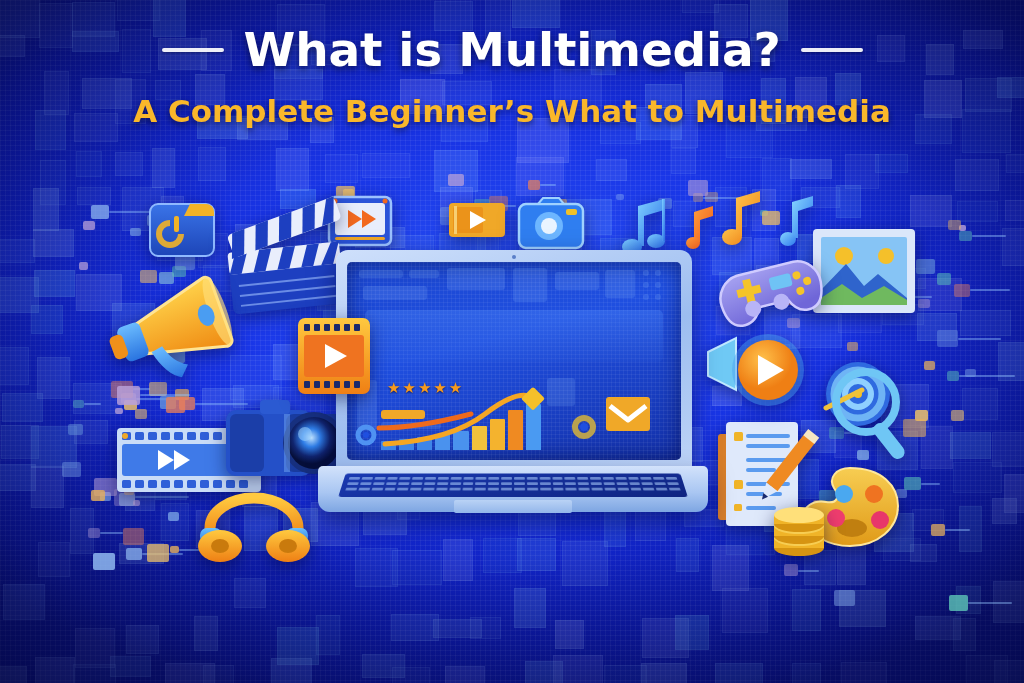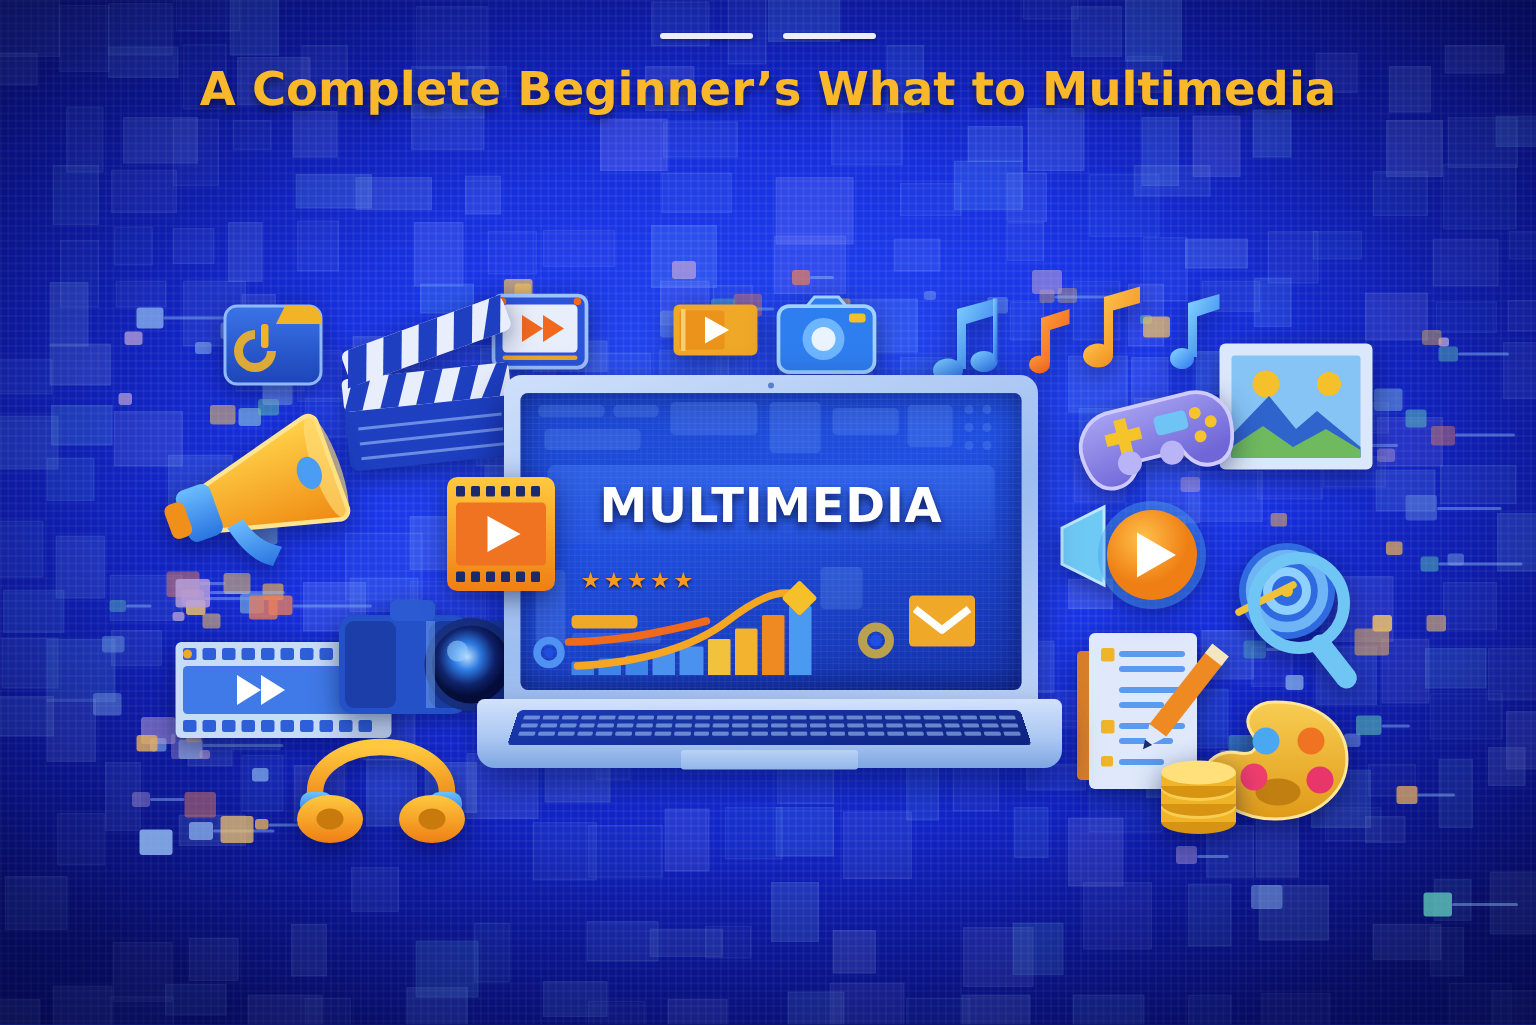--- a/index.html
+++ b/index.html
@@ -550,20 +550,21 @@
       <div class="wire" style="left: 489.717px; top: 204.7px; width: 26.2174px; background: rgba(150, 200, 255, 0.42);"></div>
       <div class="node" style="left: 336.444px; top: 186.035px; width: 18.9016px; height: 15.1213px; background: rgb(240, 195, 106); opacity: 0.75;"></div>
       <div class="node" style="left: 553.322px; top: 199.076px; width: 14.1087px; height: 11.287px; background: rgb(232, 177, 92); opacity: 0.6;"></div>
       <div class="node" style="left: 343.261px; top: 189.433px; width: 10.8119px; height: 8.64956px; background: rgb(240, 195, 106); opacity: 0.79;"></div>
       <div class="node" style="left: 616.251px; top: 194.094px; width: 7.56305px; height: 6.05044px; background: rgb(143, 184, 240); opacity: 0.39;"></div>
     </div>
 
   <div class="header">
     <div class="title-row">
       <span class="title-dash"></span>
+      <h1 class="title">What is Multimedia?</h1>
       <span class="title-dash"></span>
     </div>
     <div class="subtitle">A Complete Beginner’s What to Multimedia</div>
   </div>
 
   <div class="art note sh" style="left:622px;top:196px;">
     <svg width="46" height="62" viewBox="0 0 46 62">
       <defs>
           <linearGradient id="gnb" x1="0" y1="0" x2="1" y2="1">
         <stop offset="0" stop-color="#7fd0ff"></stop>
@@ -802,21 +803,20 @@
         <div class="ui-block" style="left:16px;top:24px;width:64px;height:14px;"></div>
         <div class="ui-block" style="left:296px;top:8px;width:6px;height:6px;"></div>
         <div class="ui-block" style="left:308px;top:8px;width:6px;height:6px;"></div>
         <div class="ui-block" style="left:296px;top:20px;width:6px;height:6px;"></div>
         <div class="ui-block" style="left:308px;top:20px;width:6px;height:6px;"></div>
         <div class="ui-block" style="left:296px;top:32px;width:6px;height:6px;"></div>
         <div class="ui-block" style="left:308px;top:32px;width:6px;height:6px;"></div>
         <div class="screen-grid"></div>
 
         <div class="scr-titlebar"></div>
-        <div class="scr-title">MULTIMEDIA</div>
 
         <div class="stars" id="stars">
             <span>★</span>
             <span>★</span>
             <span>★</span>
             <span>★</span>
             <span>★</span>
           </div>
 
         <div class="chartbars" id="chartbars">

